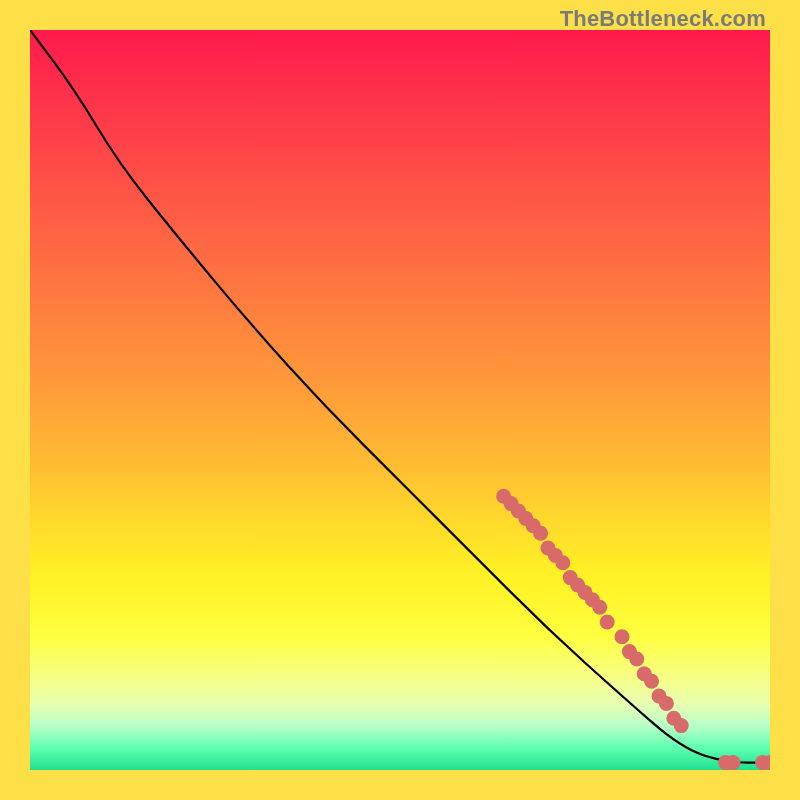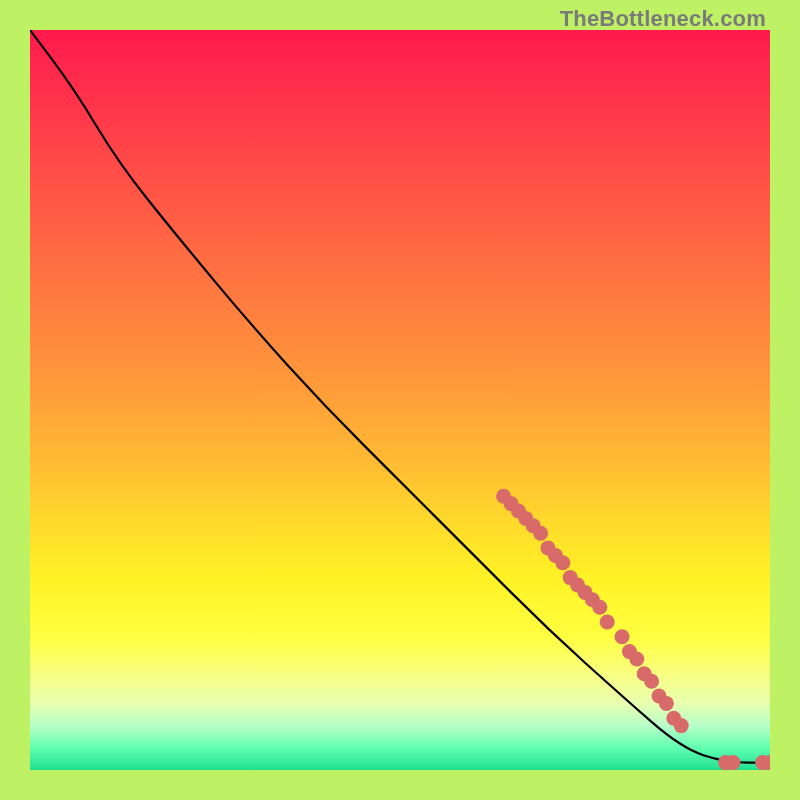--- a/index.html
+++ b/index.html
@@ -1,21 +1,21 @@
 <!DOCTYPE html>
 <html><head>
 <meta charset="utf-8">
 <style>
   * { margin: 0; padding: 0; box-sizing: border-box; }
   html, body { width: 800px; height: 800px; overflow: hidden; background: #000; }
   .frame {
     position: relative;
     width: 800px;
     height: 800px;
-    background: #bef264;
+    background: #fde047;
   }
   .plot {
     position: absolute;
     left: 30px;
     top: 30px;
     width: 740px;
     height: 740px;
     background: linear-gradient(to bottom,
       #ff1a4d 0%,
       #ff3a4a 12%,

